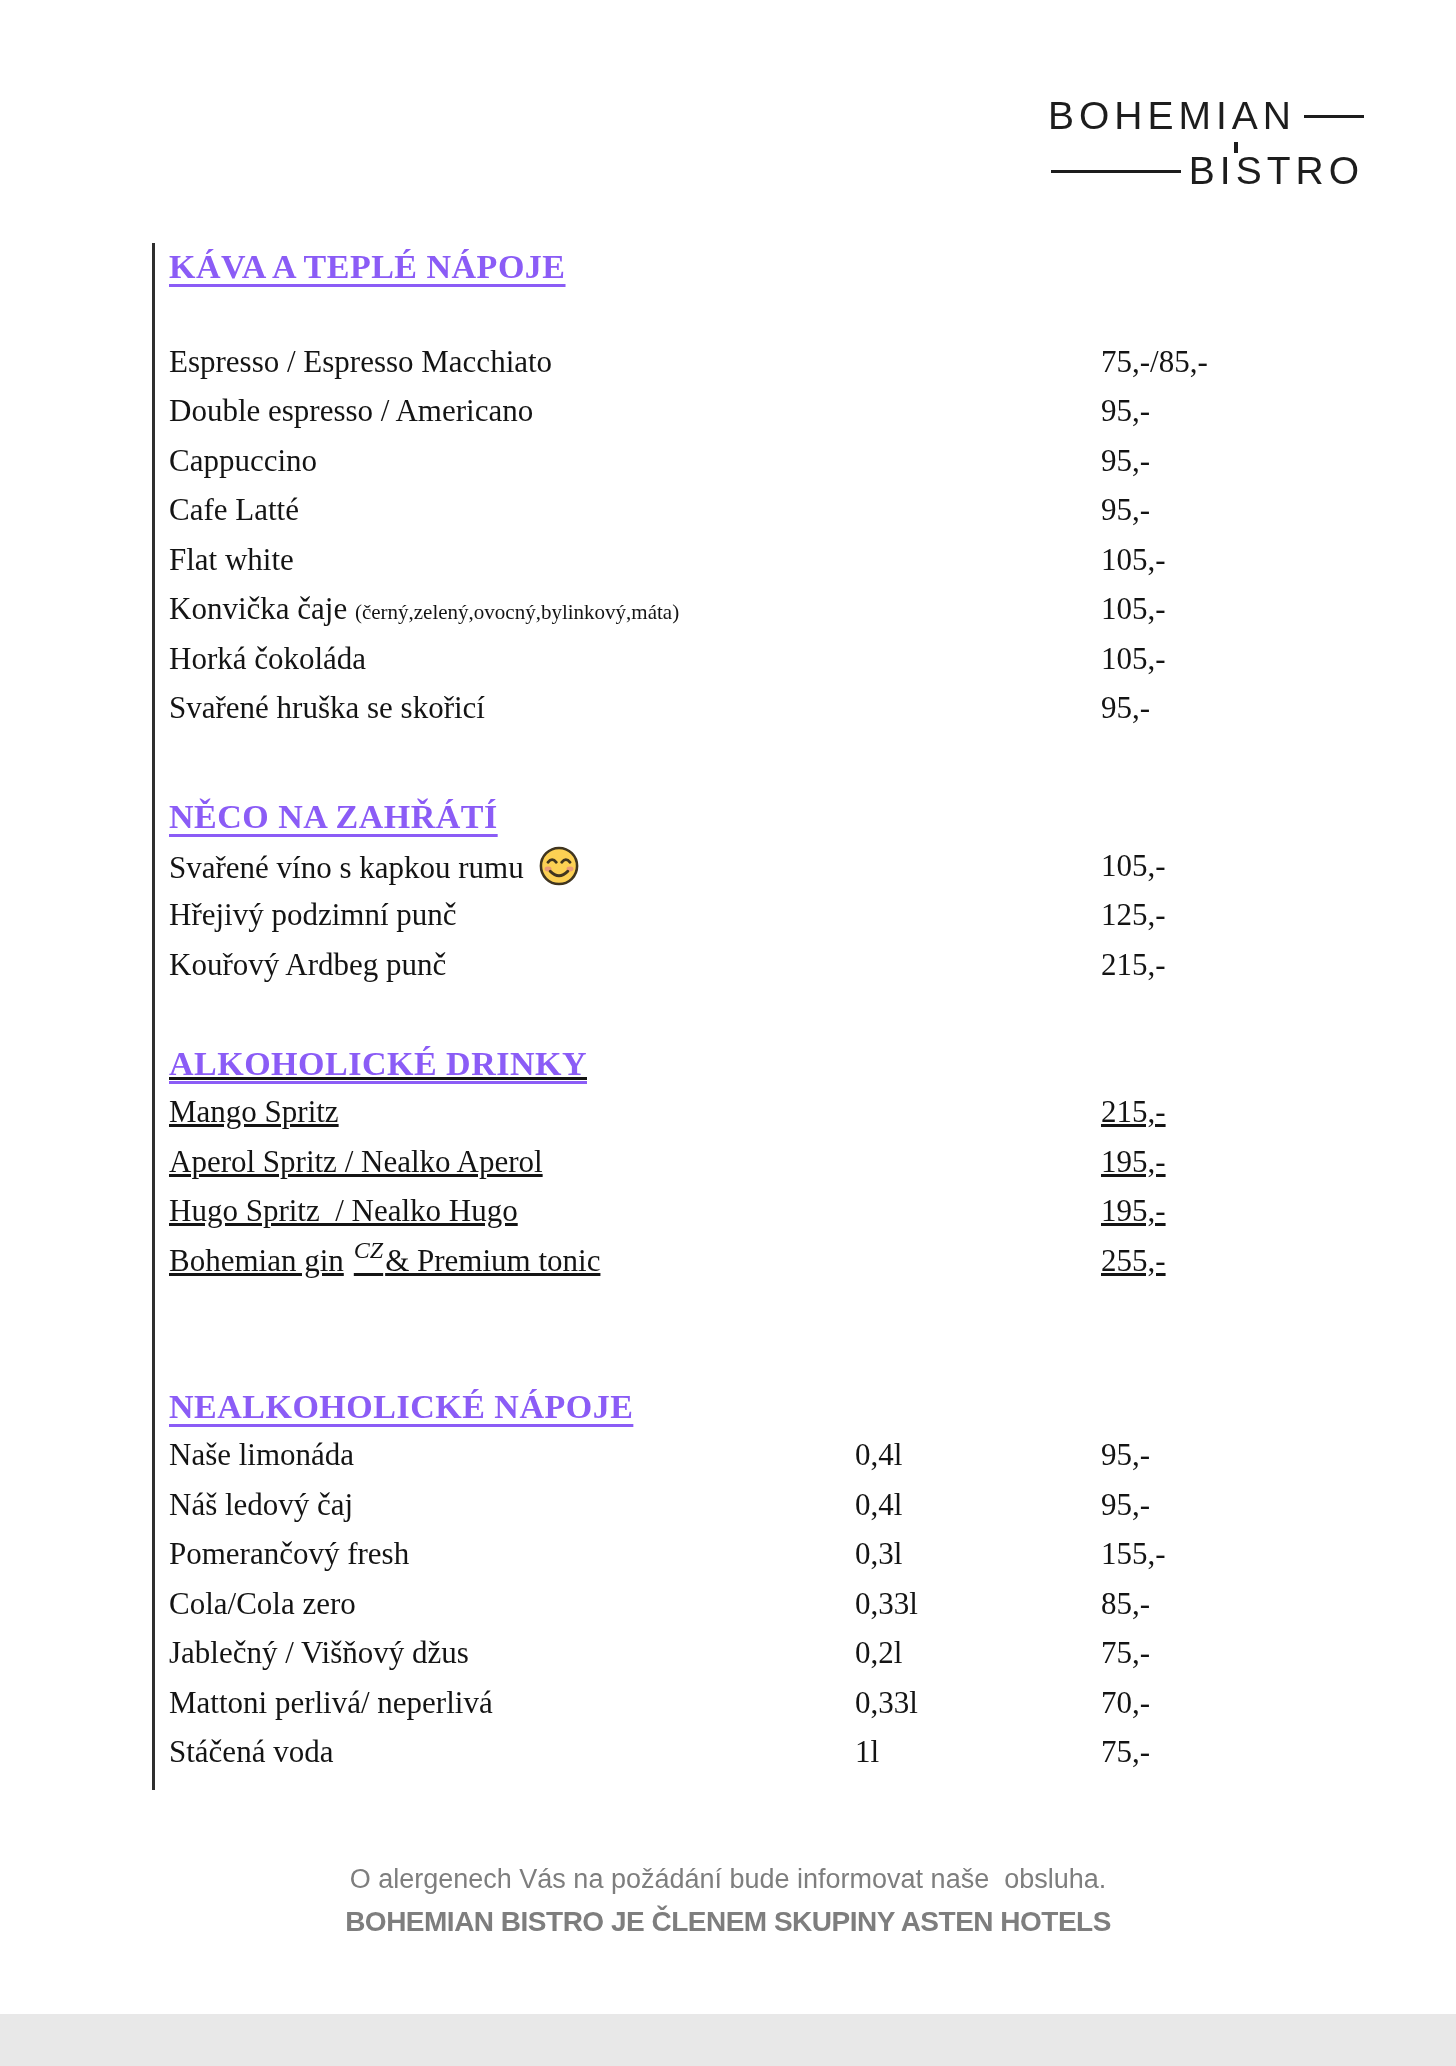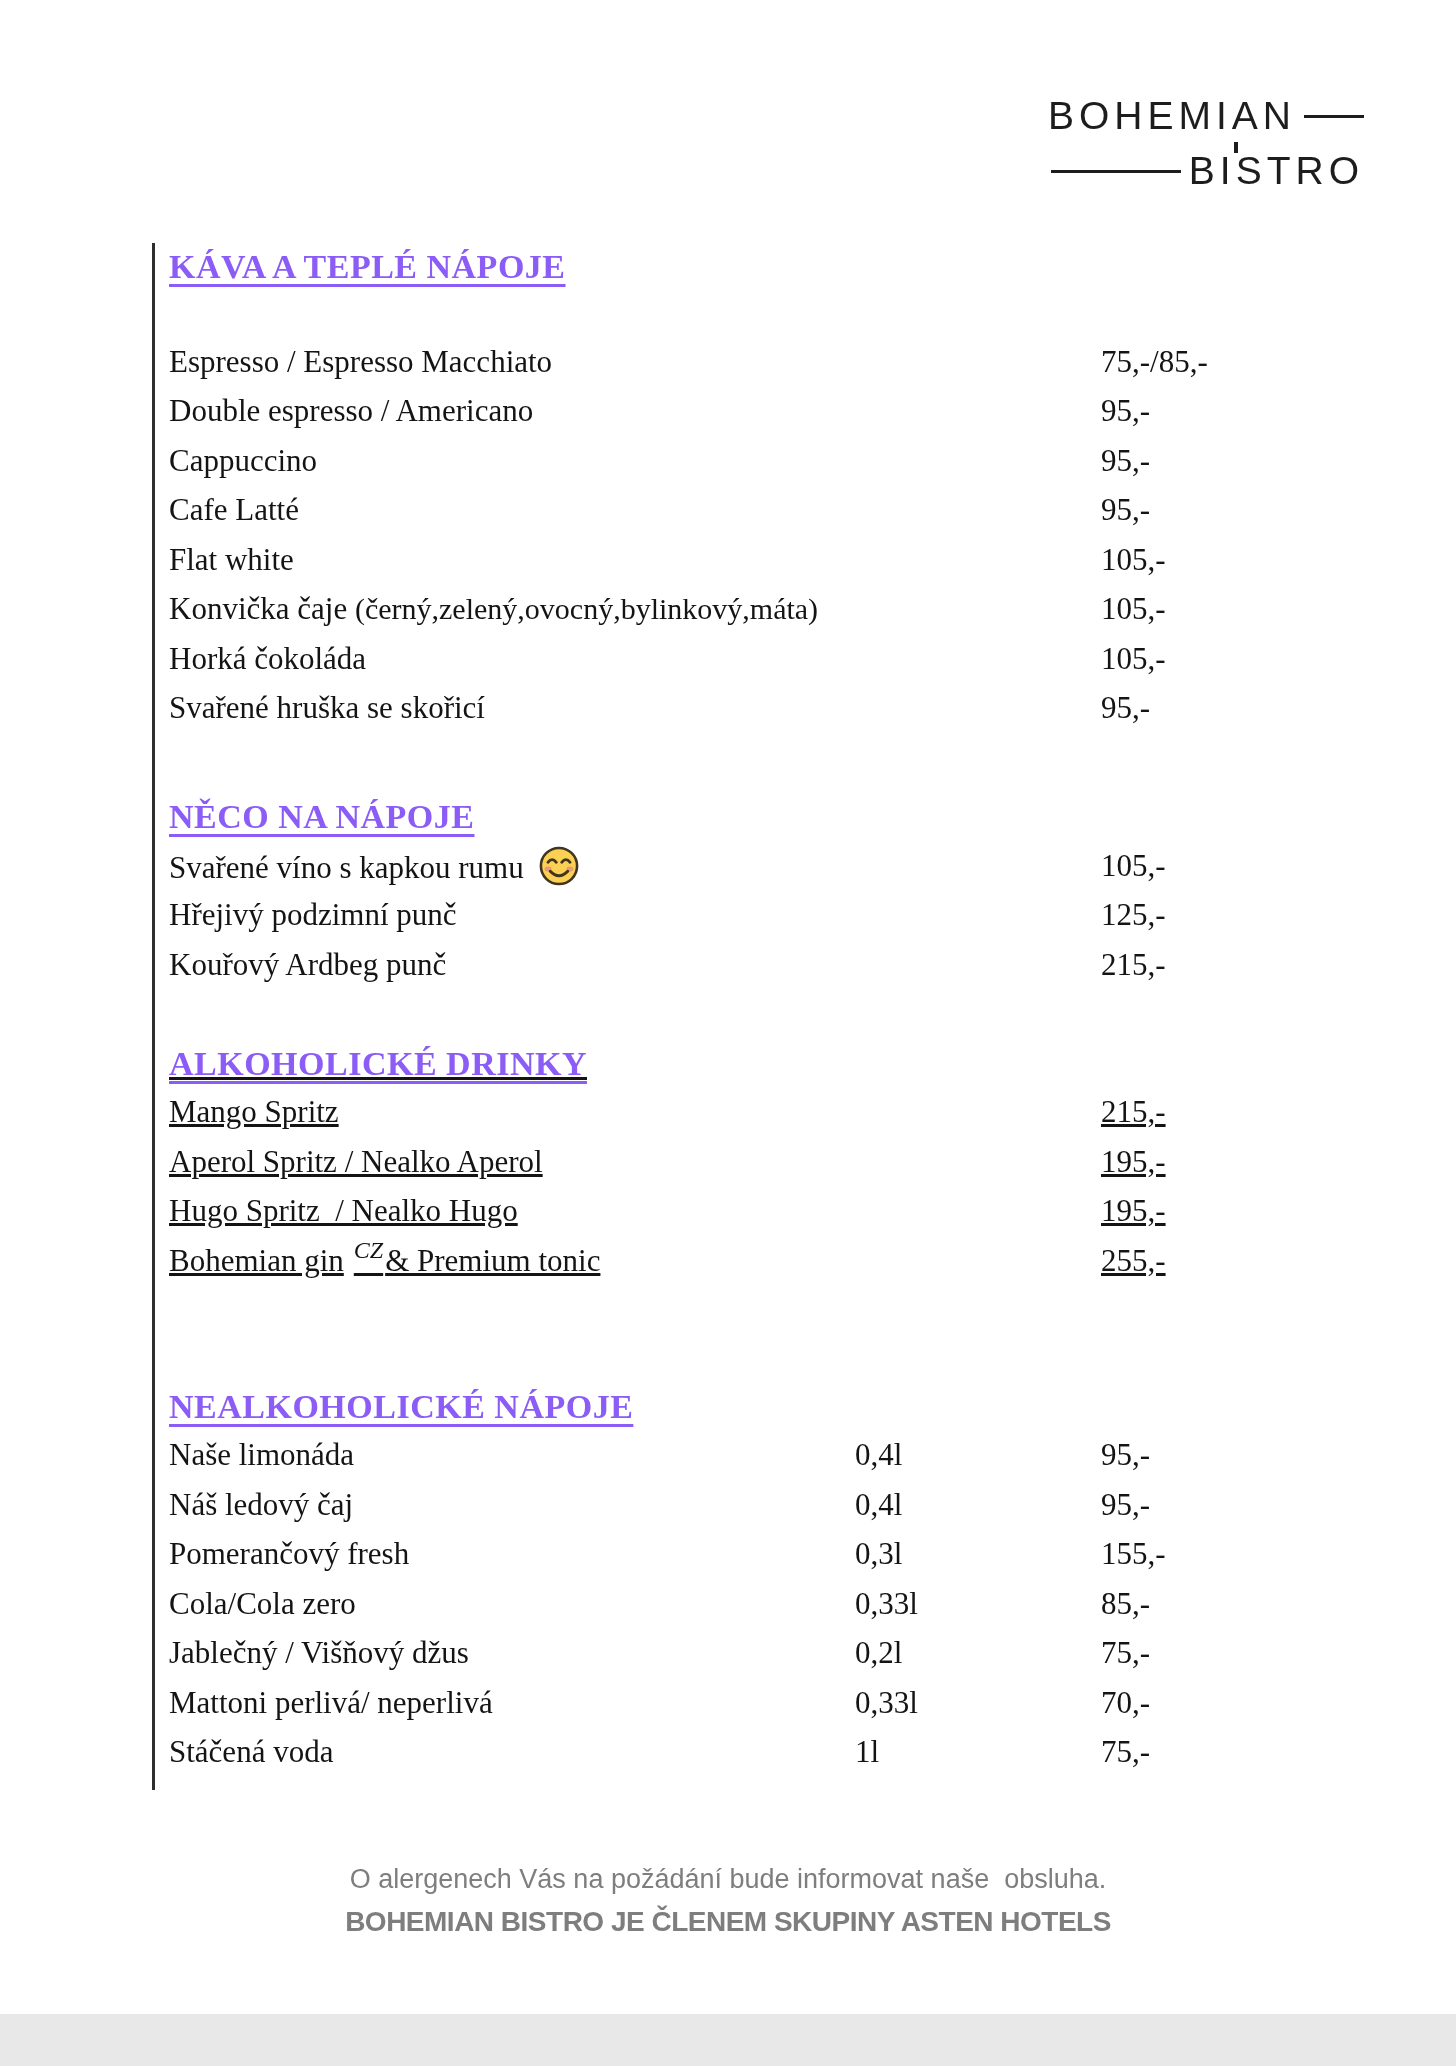--- a/index.html
+++ b/index.html
@@ -35,21 +35,21 @@
   }
   .sec-gap-lg { margin-top:60px; }
   .sec-gap-md { margin-top:50px;text-decoration:underline; }
   .sec-gap-xl { margin-top:97px; }
   .items-first-gap { margin-top:46px; }
 
   .row { display:grid; grid-template-columns:686px 246px 1fr;
          height:49.5px; align-items:center; font-size:31px; }
   .cell { overflow:visible; }
   .name, .vol, .price { white-space:pre-wrap; }
-  .note { font-size:30px; }
+  .note { font-size:21px; }
   .sup { font-size:24px; font-style:italic; position:relative; top:-13px;
          margin-left:10px; margin-right:2px; }
   .emoji { margin-left:14px; vertical-align:-9px; }
 
   
   .footer { position:absolute; left:0; top:1862px; width:100%;
             text-align:center; color:#7e7e7e;
             font-family:"Liberation Sans", sans-serif; }
   .footer-line1 { font-size:27px; line-height:34px; white-space:pre-wrap; }
   .footer-line2 { font-size:28px; line-height:34px; font-weight:700;
@@ -116,21 +116,21 @@
         </div>
         <div class="row">
           <div class="cell name">Svařené hruška se skořicí</div>
           <div class="cell vol"></div>
           <div class="cell price">95,-</div>
         </div>
       </div>
     </div>
 
     <div class="section sec-gap-lg">
-      <h2 class="section-title">NĚCO NA NÁPOJE</h2>
+      <h2 class="section-title">NĚCO NA ZAHŘÁTÍ</h2>
       <div class="items">
         <div class="row">
           <div class="cell"><span class="name">Svařené víno s kapkou rumu</span><svg class="emoji" width="42" height="42" viewBox="0 0 36 36">
               <circle cx="18" cy="18" r="15.5" fill="#fcd053" stroke="#40351f" stroke-width="2.2"></circle>
               <path d="M8.5 14.8 q3.6 -4.6 7.2 0" fill="none" stroke="#40351f" stroke-width="2.4" stroke-linecap="round"></path>
               <path d="M20.3 14.8 q3.6 -4.6 7.2 0" fill="none" stroke="#40351f" stroke-width="2.4" stroke-linecap="round"></path>
               <ellipse cx="8.6" cy="20.6" rx="3" ry="2.1" fill="#e8927c" opacity="0.85"></ellipse>
               <ellipse cx="27.4" cy="20.6" rx="3" ry="2.1" fill="#e8927c" opacity="0.85"></ellipse>
               <path d="M10.5 22.5 q7.5 7.8 15 0" fill="none" stroke="#40351f" stroke-width="2.6" stroke-linecap="round"></path>
             </svg></div>

